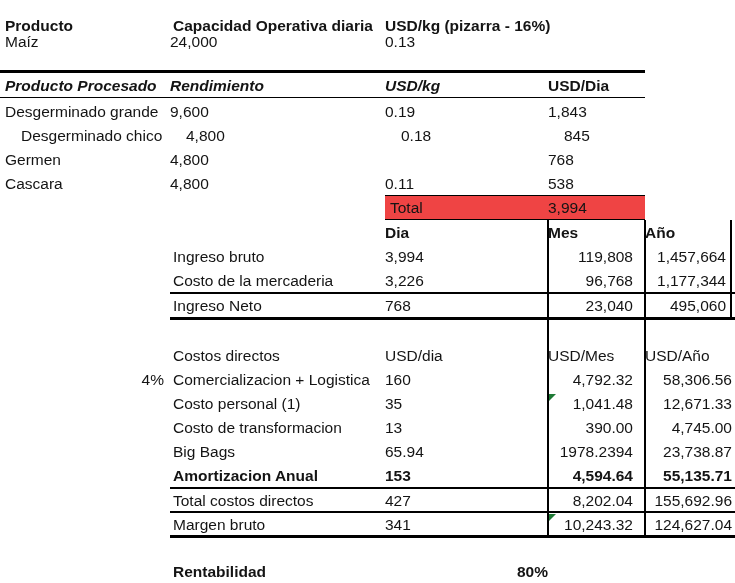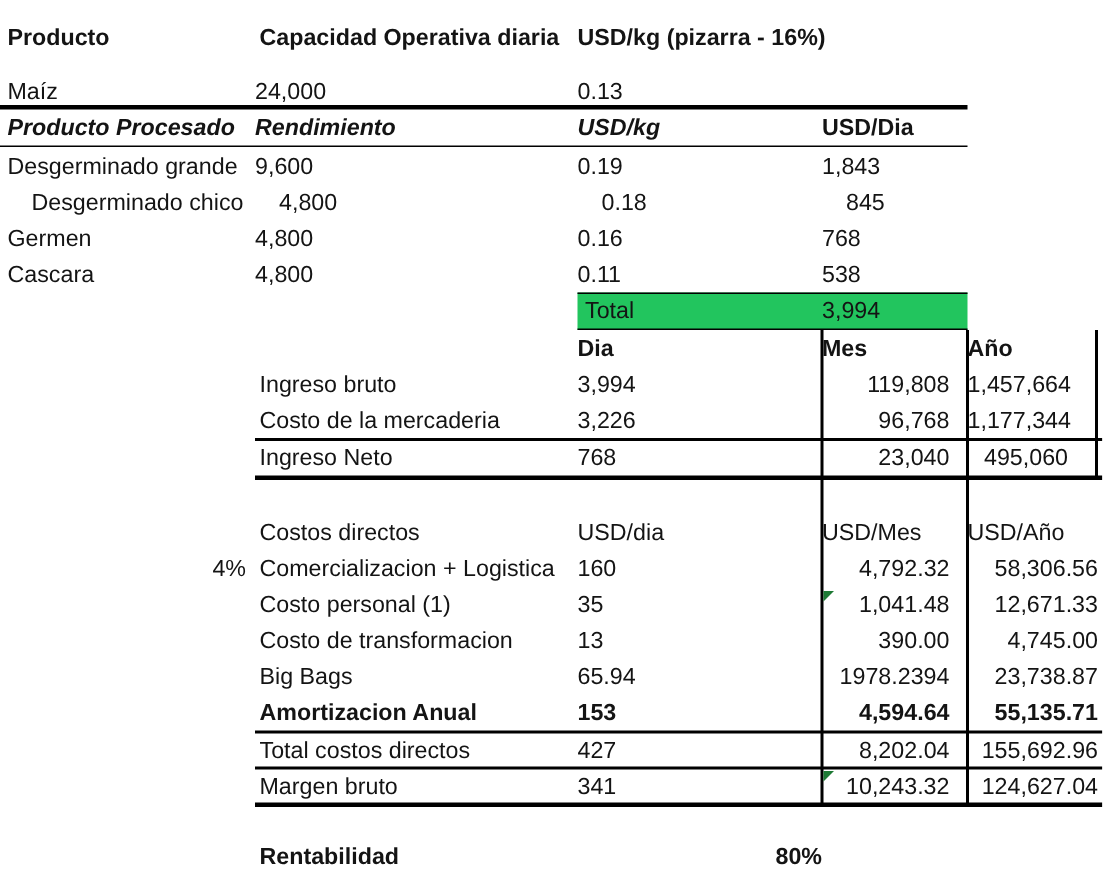--- a/index.html
+++ b/index.html
@@ -14,21 +14,21 @@
     width:735px;height:24px;align-items:center;line-height:1;
   }
   .grid1{display:grid;grid-template-columns:170px 215px 163px 187px;width:735px;height:24px;align-items:center;line-height:1;}
   .grid span{white-space:nowrap;}
   .grid1 span{white-space:nowrap;}
   .g1{grid-column:1;} .g2{grid-column:2;} .g3{grid-column:3;} .g4{grid-column:4;} .g5{grid-column:5;}
   .b{font-weight:bold;} .i{font-style:italic;}
   .l1{padding-left:5px;} .l2{padding-left:3px;}
   .ctr{}
   .rt{text-align:right;}
-  .pr12{padding-right:12px;} .pr9{padding-right:23px;} .pr3{padding-right:3px;} .pr6{padding-right:6px;}
+  .pr12{padding-right:12px;} .pr9{padding-right:9px;} .pr3{padding-right:3px;} .pr6{padding-right:6px;}
   .hline{position:absolute;background:#000;}
   .vline{position:absolute;background:#000;width:1.5px;}
   .totalrow{
     position:absolute;left:385px;top:195px;width:260px;height:23px;
     border-top:1.5px solid #000;border-bottom:1.5px solid #000;
     display:grid;grid-template-columns:163px 97px;align-items:center;line-height:1;
   }
   .note-tri{
     position:absolute;width:0;height:0;
     border-top:7px solid #1e7a35;border-right:7px solid transparent;
@@ -37,21 +37,21 @@
 </head>
 <body>
 
 <div class="sheet">
 
   <div class="abs grid1" style="top:14px;">
     <span class="g1 b l1">Producto</span>
     <span class="g2 b l2">Capacidad Operativa diaria</span>
     <span class="g3 b">USD/kg (pizarra - 16%)</span>
   </div>
-  <div class="abs grid1" style="top:30px;margin-top:20px;">
+  <div class="abs grid1" style="top:30px;">
     <span class="g1 l1">Maíz</span>
     <span class="g2 ctr">24,000</span>
     <span class="g3 ctr">0.13</span>
   </div>
 
   <div class="hline" style="top:70px;left:0;width:645px;height:2.5px;"></div>
   <div class="abs grid" style="top:73.5px;">
     <span class="g1 b i l1">Producto Procesado</span>
     <span class="g2 b i ctr">Rendimiento</span>
     <span class="g3 b i ctr">USD/kg</span>
@@ -67,31 +67,30 @@
   </div>
   <div class="abs grid" style="top:124px;padding-left:16px;">
     <span class="g1 l1">Desgerminado chico</span>
     <span class="g2 ctr">4,800</span>
     <span class="g3 ctr">0.18</span>
     <span class="g4 ctr">845</span>
   </div>
   <div class="abs grid" style="top:148px;">
     <span class="g1 l1">Germen</span>
     <span class="g2 ctr">4,800</span>
-    <span class="g3 ctr">0.16</span>
     <span class="g4 ctr">768</span>
   </div>
   <div class="abs grid" style="top:172px;">
     <span class="g1 l1">Cascara</span>
     <span class="g2 ctr">4,800</span>
     <span class="g3 ctr">0.11</span>
     <span class="g4 ctr">538</span>
   </div>
 
-  <div class="totalrow" style="background:#22c55e;">
+  <div class="totalrow" style="background:#ef4444;">
     <span class="l1">Total</span>
     <span class="ctr">3,994</span>
   </div>
 
   <div class="vline" style="left:547px;top:220px;height:317px;"></div>
   <div class="vline" style="left:644px;top:220px;height:317px;"></div>
   <div class="vline" style="left:730px;top:220px;height:99px;"></div>
 
   <div class="abs grid" style="top:221px;">
     <span class="g3 b ctr">Dia</span>

